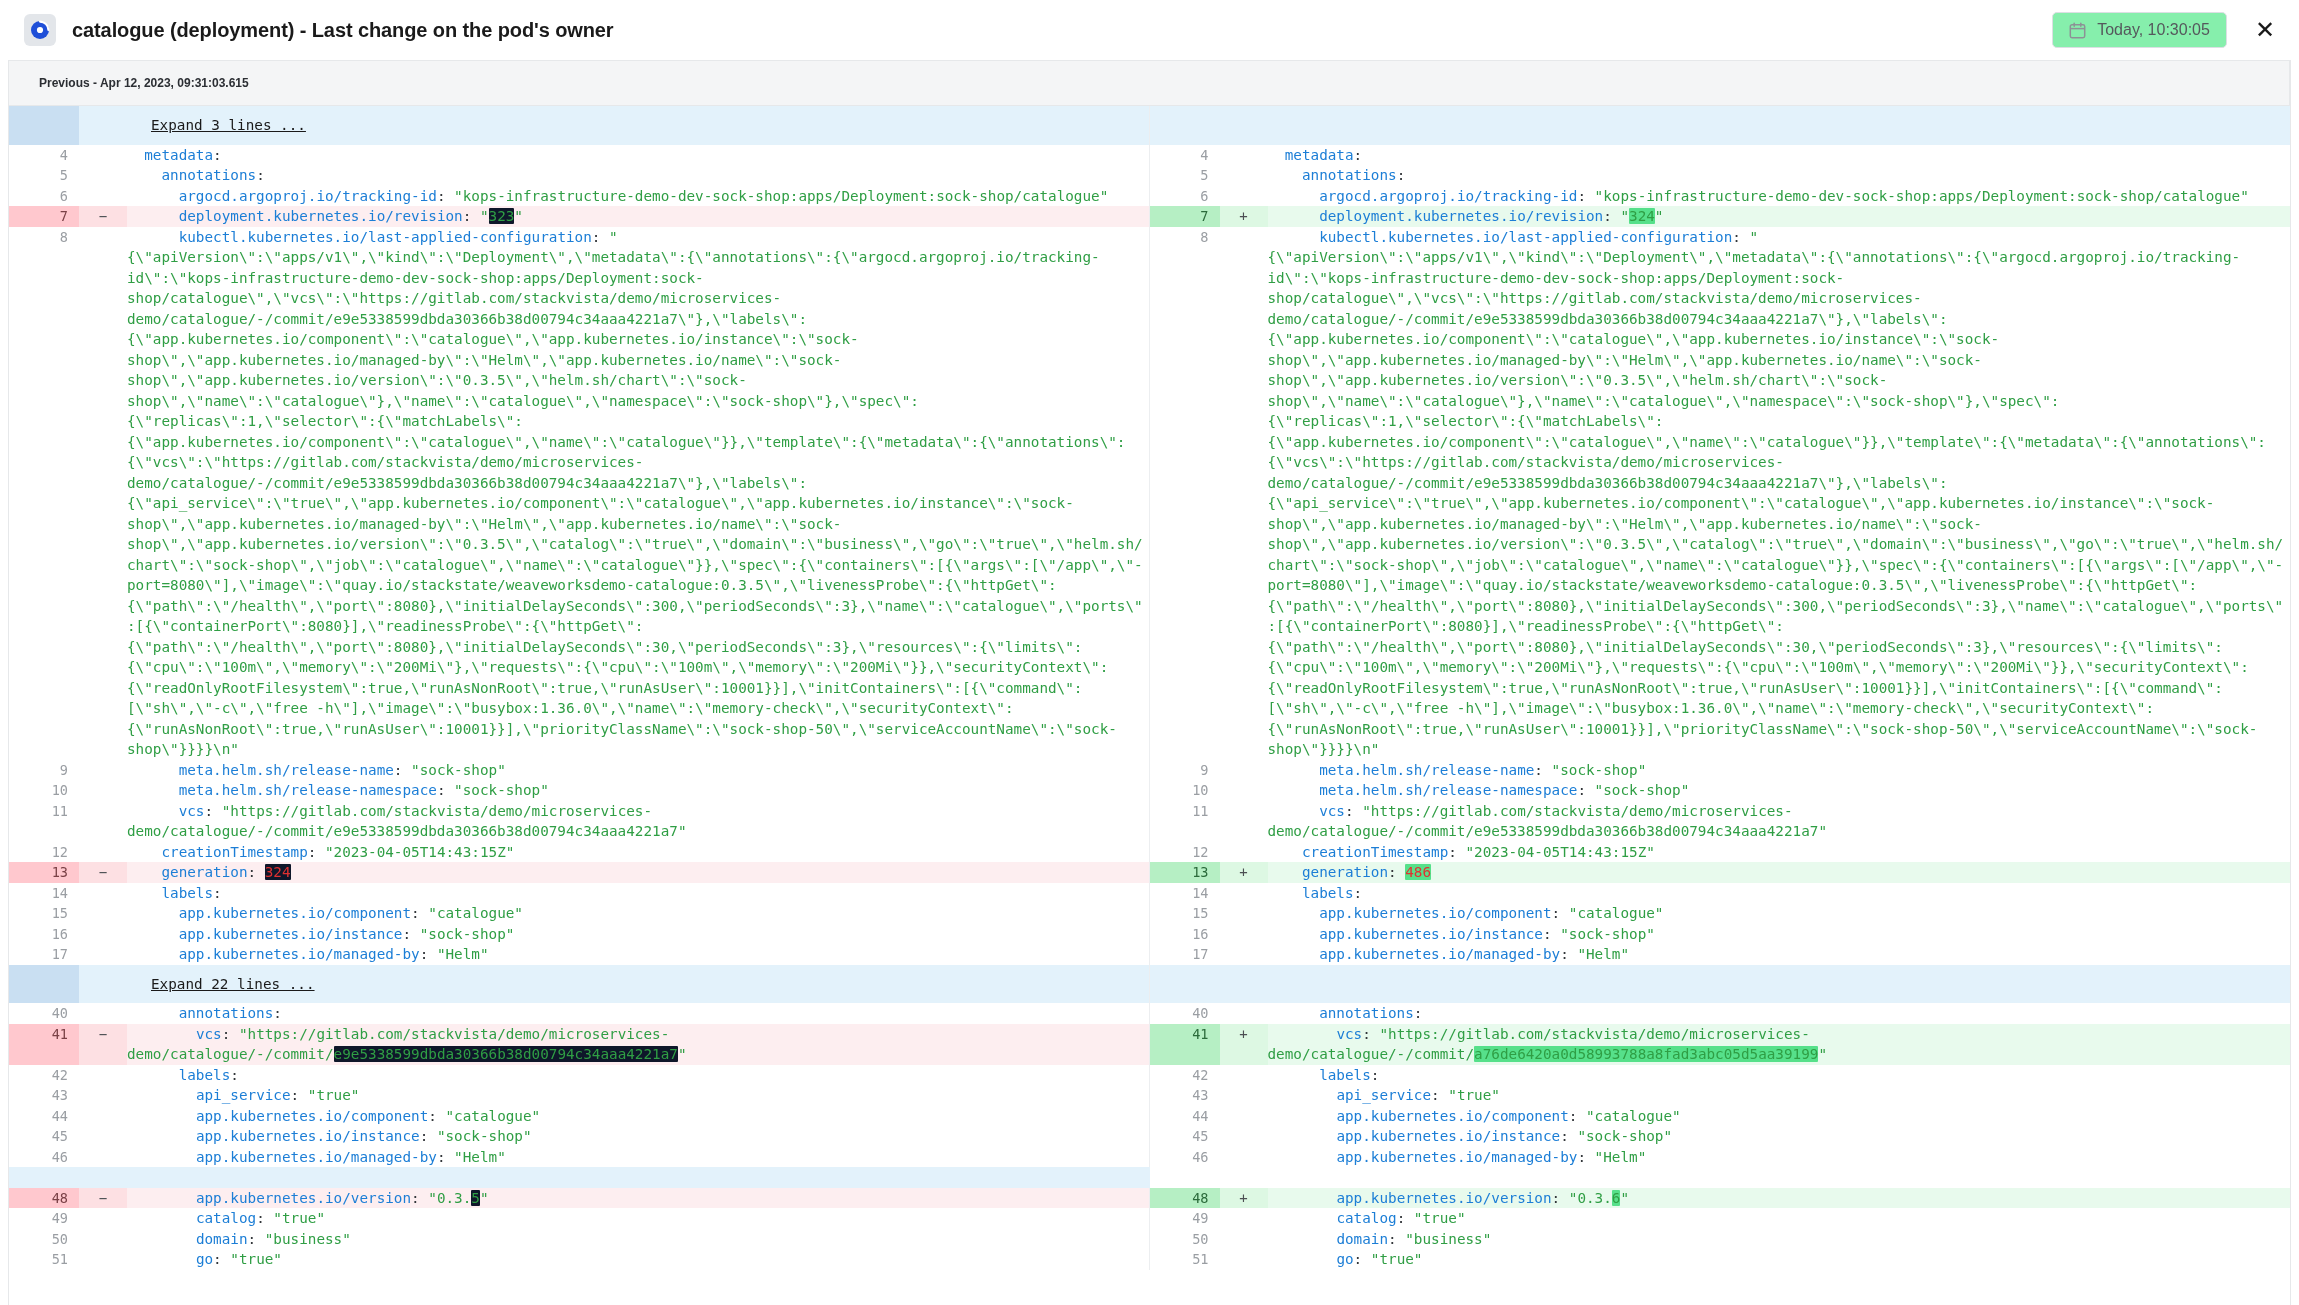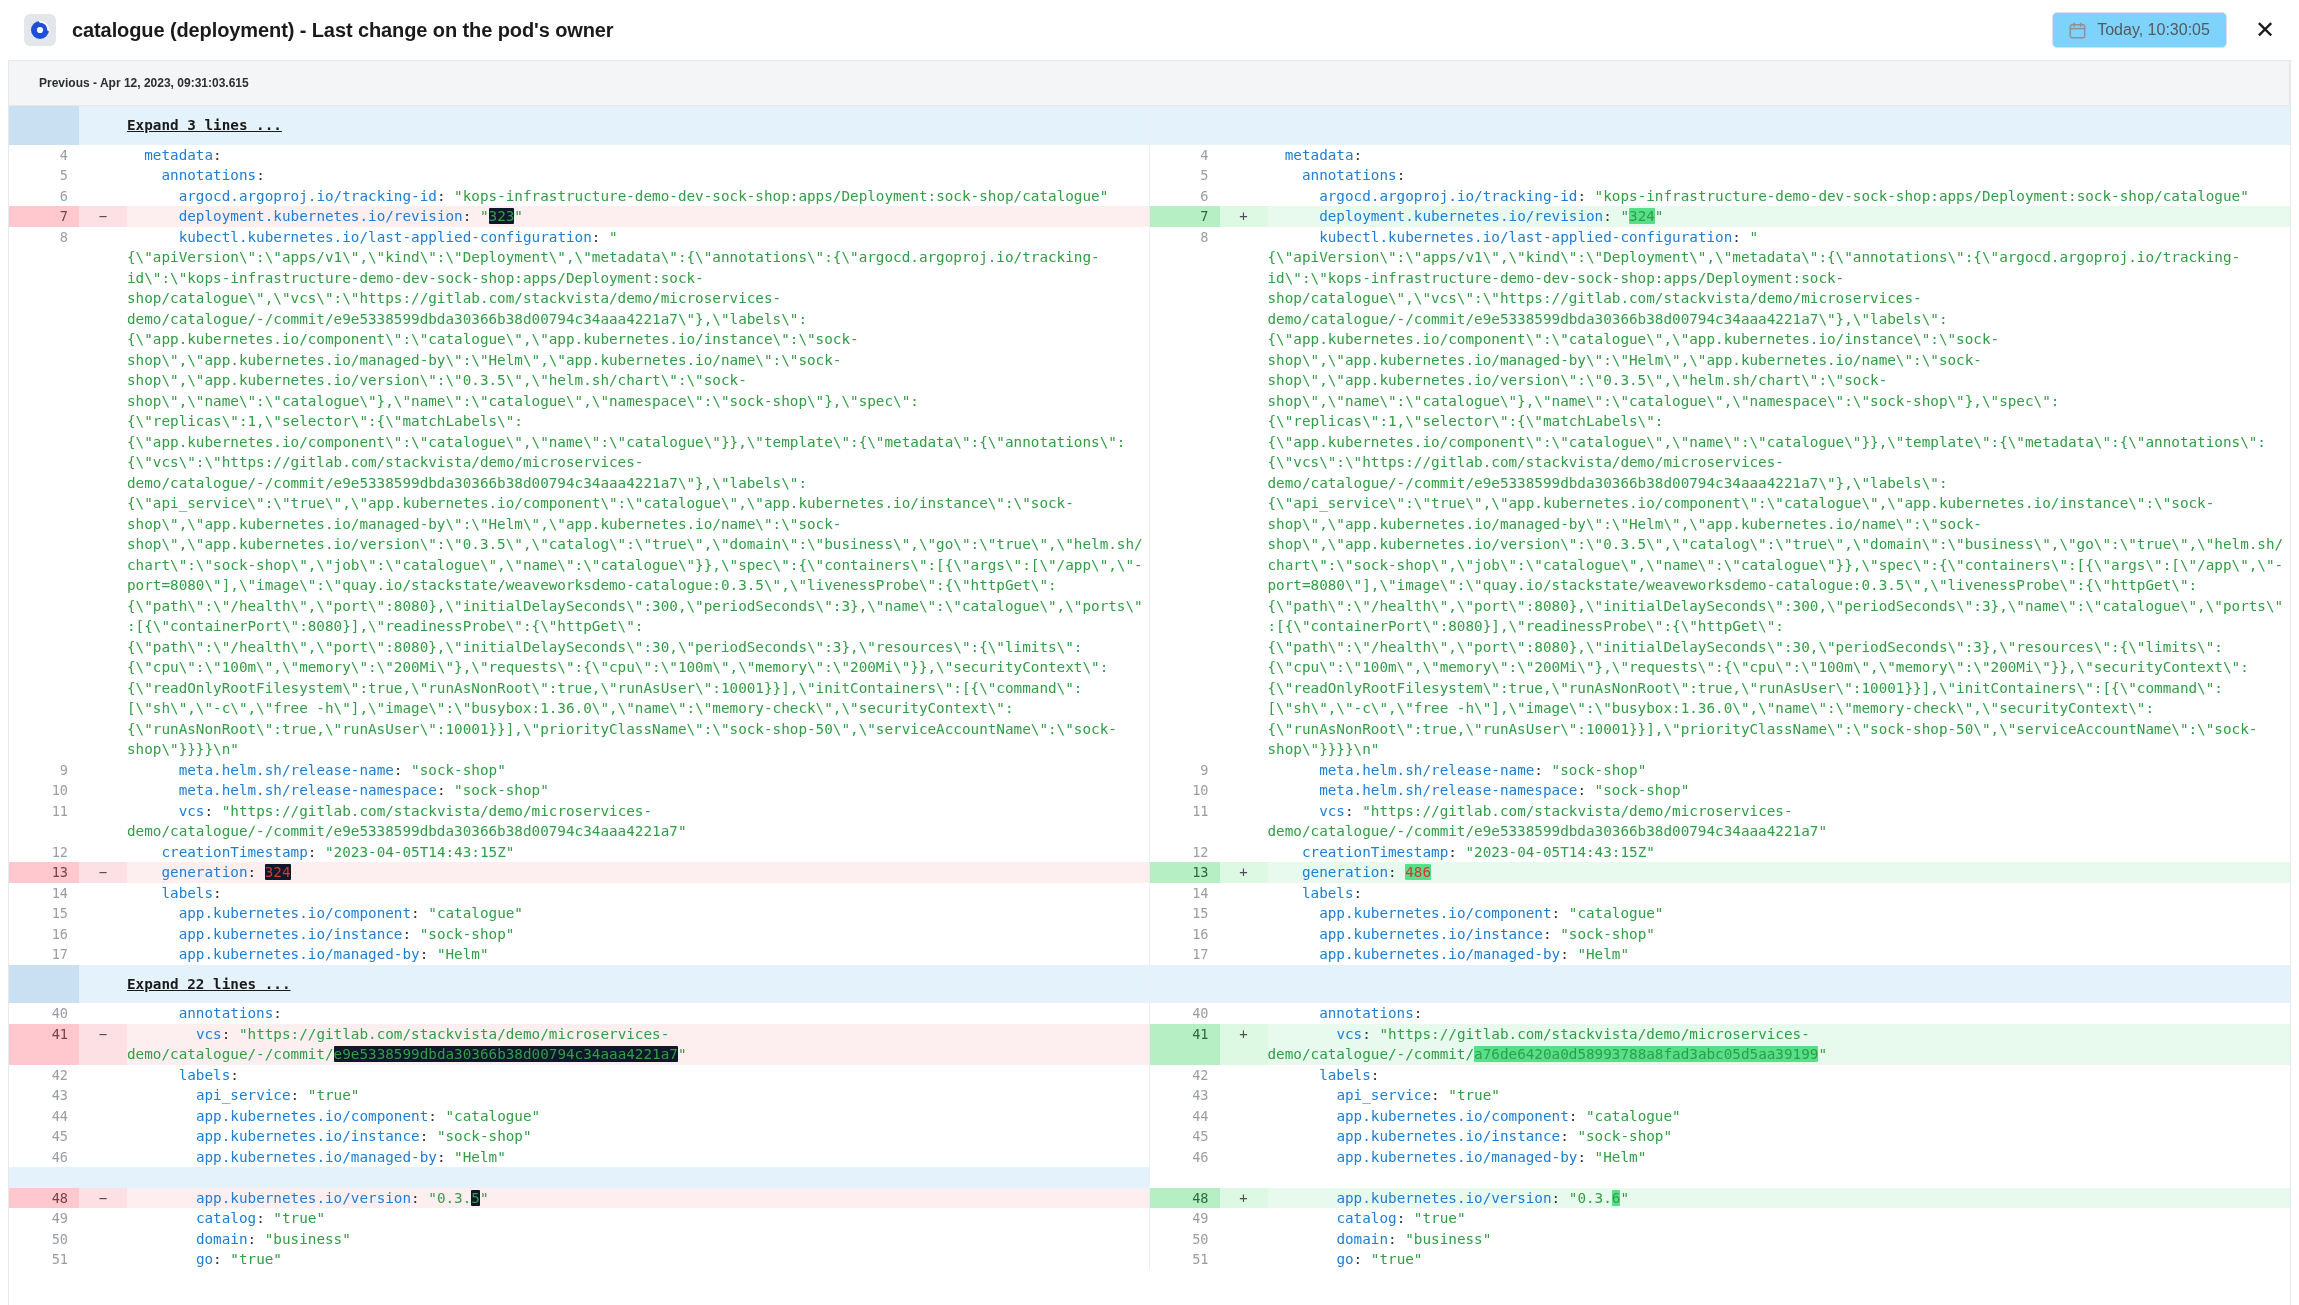--- a/index.html
+++ b/index.html
@@ -39,21 +39,21 @@
   .titlebar-right {
     margin-left: auto;
     display: flex;
     align-items: center;
     gap: 22px;
   }
   .time-pill {
     display: flex; align-items: center; gap: 11px;
     border: 1px solid #dcdfe3;
     border-radius: 5px;
-    background: #7dd3fc;
+    background: #86efac;
     padding: 8px 16px;
     font-size: 16px;
     color: #55585c;
     white-space: nowrap;
   }
   .cal-icon { display:block; }
   .close-btn {
     font-size: 24px;
     line-height: 1;
     color: #1a1a1a;
@@ -160,21 +160,22 @@
     flex: 0 0 48px;
     align-self: stretch;
   }
   .expander .exp-link {
     flex: 1 1 auto;
     color: #1a1a1a;
     text-decoration: underline;
     font-size: 14.3px;
     padding: 9px 0 9px 0;
     cursor: pointer;
-    font-weight: bold;
+    font-weight: normal;
+    margin-left: 24px;
   }
   .expander .half.right .exp-gut { background: #e3f2fb; }
   .expander .half.right .exp-link { color: transparent; }
 
   .wrapblock .gutter-num,
   .wrapblock .gutter-sign { background: transparent; }
 </style>
 </head>
 <body>
 

